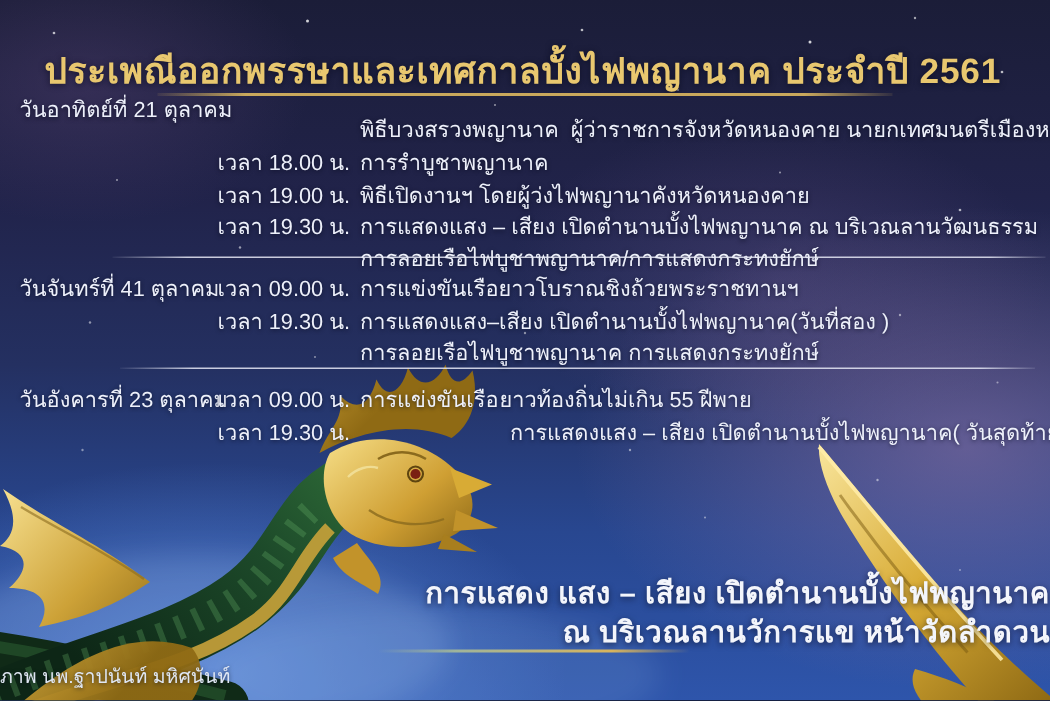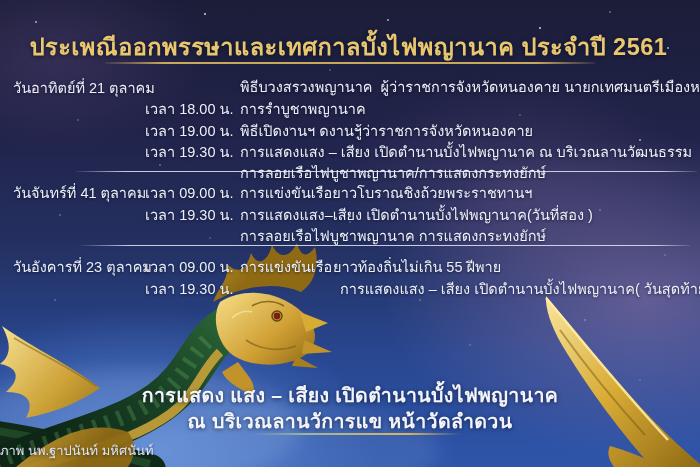--- a/index.html
+++ b/index.html
@@ -32,21 +32,21 @@
     position:absolute;z-index:2;left:105px;top:62px;width:490px;height:1.5px;
     background:linear-gradient(90deg,rgba(201,168,92,0.1),#c9a85c 12%,#c9a85c 88%,rgba(201,168,92,0.1));
   }
   .divider{
     position:absolute;z-index:2;height:1px;
     background:linear-gradient(90deg,rgba(230,232,245,0.05),rgba(230,232,245,0.85) 8%,rgba(230,232,245,0.85) 94%,rgba(230,232,245,0.1));
   }
   .divider-1{left:75px;top:171px;width:622px;}
   .divider-2{left:80px;top:245px;width:610px;}
   .footer-line{
-    position:absolute;z-index:2;left:0;width:700px;text-align:center;
+    position:absolute;z-index:2;left:0;width:700px;text-align:right;
     color:#f3f5fb;font-size:19.5px;font-weight:bold;letter-spacing:0.4px;
     white-space:pre;text-shadow:0 1px 4px rgba(8,10,28,0.6);
   }
   .footer-divider{
     position:absolute;z-index:2;left:252px;top:433px;width:208px;height:1.5px;
     background:linear-gradient(90deg,rgba(150,185,170,0),#9fb49b 25%,#d8b45c 75%,rgba(216,180,92,0));
   }
   .credit{
     position:absolute;z-index:2;left:0;top:440px;width:700px;text-align:left;
     color:#dfe6f2;font-size:13px;white-space:pre;
@@ -154,26 +154,26 @@
       <circle cx="277" cy="316" r="5" fill="none" stroke="#5e4510" stroke-width="1.4"></circle>
       <path d="M252,306 C262,300 274,300 284,306" stroke="#8a6a1e" stroke-width="1.6" fill="none"></path>
       <path d="M246,340 C260,350 280,352 296,346" stroke="#8a6a1e" stroke-width="1.6" fill="none" opacity="0.8"></path>
       <path d="M232,318 C238,312 246,310 252,312" stroke="#f2e3a0" stroke-width="1.6" fill="none" opacity="0.8"></path>
     </g>
   </svg>
 
   <div class="title">ประเพณีออกพรรษาและเทศกาลบั้งไฟพญานาค ประจำปี 2561</div>
   <div class="title-underline"></div>
 
-  <div class="t" style="left:13px;top:78px">วันอาทิตย์ที่ 21 ตุลาคม</div>
+  <div class="t" style="left:13px;top:64px">วันอาทิตย์ที่ 21 ตุลาคม</div>
   <div class="t" style="left:240px;top:77px">พิธีบวงสรวงพญานาค  ผู้ว่าราชการจังหวัดหนองคาย นายกเทศมนตรีเมืองหนองคาย</div>
   <div class="t" style="left:145px;top:99px">เวลา 18.00 น.</div>
   <div class="t" style="left:240px;top:99px">การรำบูชาพญานาค</div>
   <div class="t" style="left:145px;top:121px">เวลา 19.00 น.</div>
-  <div class="t" style="left:240px;top:121px">พิธีเปิดงานฯ ดงานฯู้ว่าราชการจังหวัดหนองคาย</div>
+  <div class="t" style="left:240px;top:121px">พิธีเปิดงานฯ โดยผู้ว่งไฟพญานาคังหวัดหนองคาย</div>
   <div class="t" style="left:145px;top:142px">เวลา 19.30 น.</div>
   <div class="t" style="left:240px;top:142px">การแสดงแสง – เสียง เปิดตำนานบั้งไฟพญานาค ณ บริเวณลานวัฒนธรรม</div>
   <div class="t" style="left:240px;top:163px">การลอยเรือไฟบูชาพญานาค/การแสดงกระทงยักษ์</div>
 
   <div class="divider divider-1"></div>
 
   <div class="t" style="left:13px;top:183px">วันจันทร์ที่ 41 ตุลาคม</div>
   <div class="t" style="left:145px;top:183px">เวลา 09.00 น.</div>
   <div class="t" style="left:240px;top:183px">การแข่งขันเรือยาวโบราณชิงถ้วยพระราชทานฯ</div>
   <div class="t" style="left:145px;top:205px">เวลา 19.30 น.</div>

